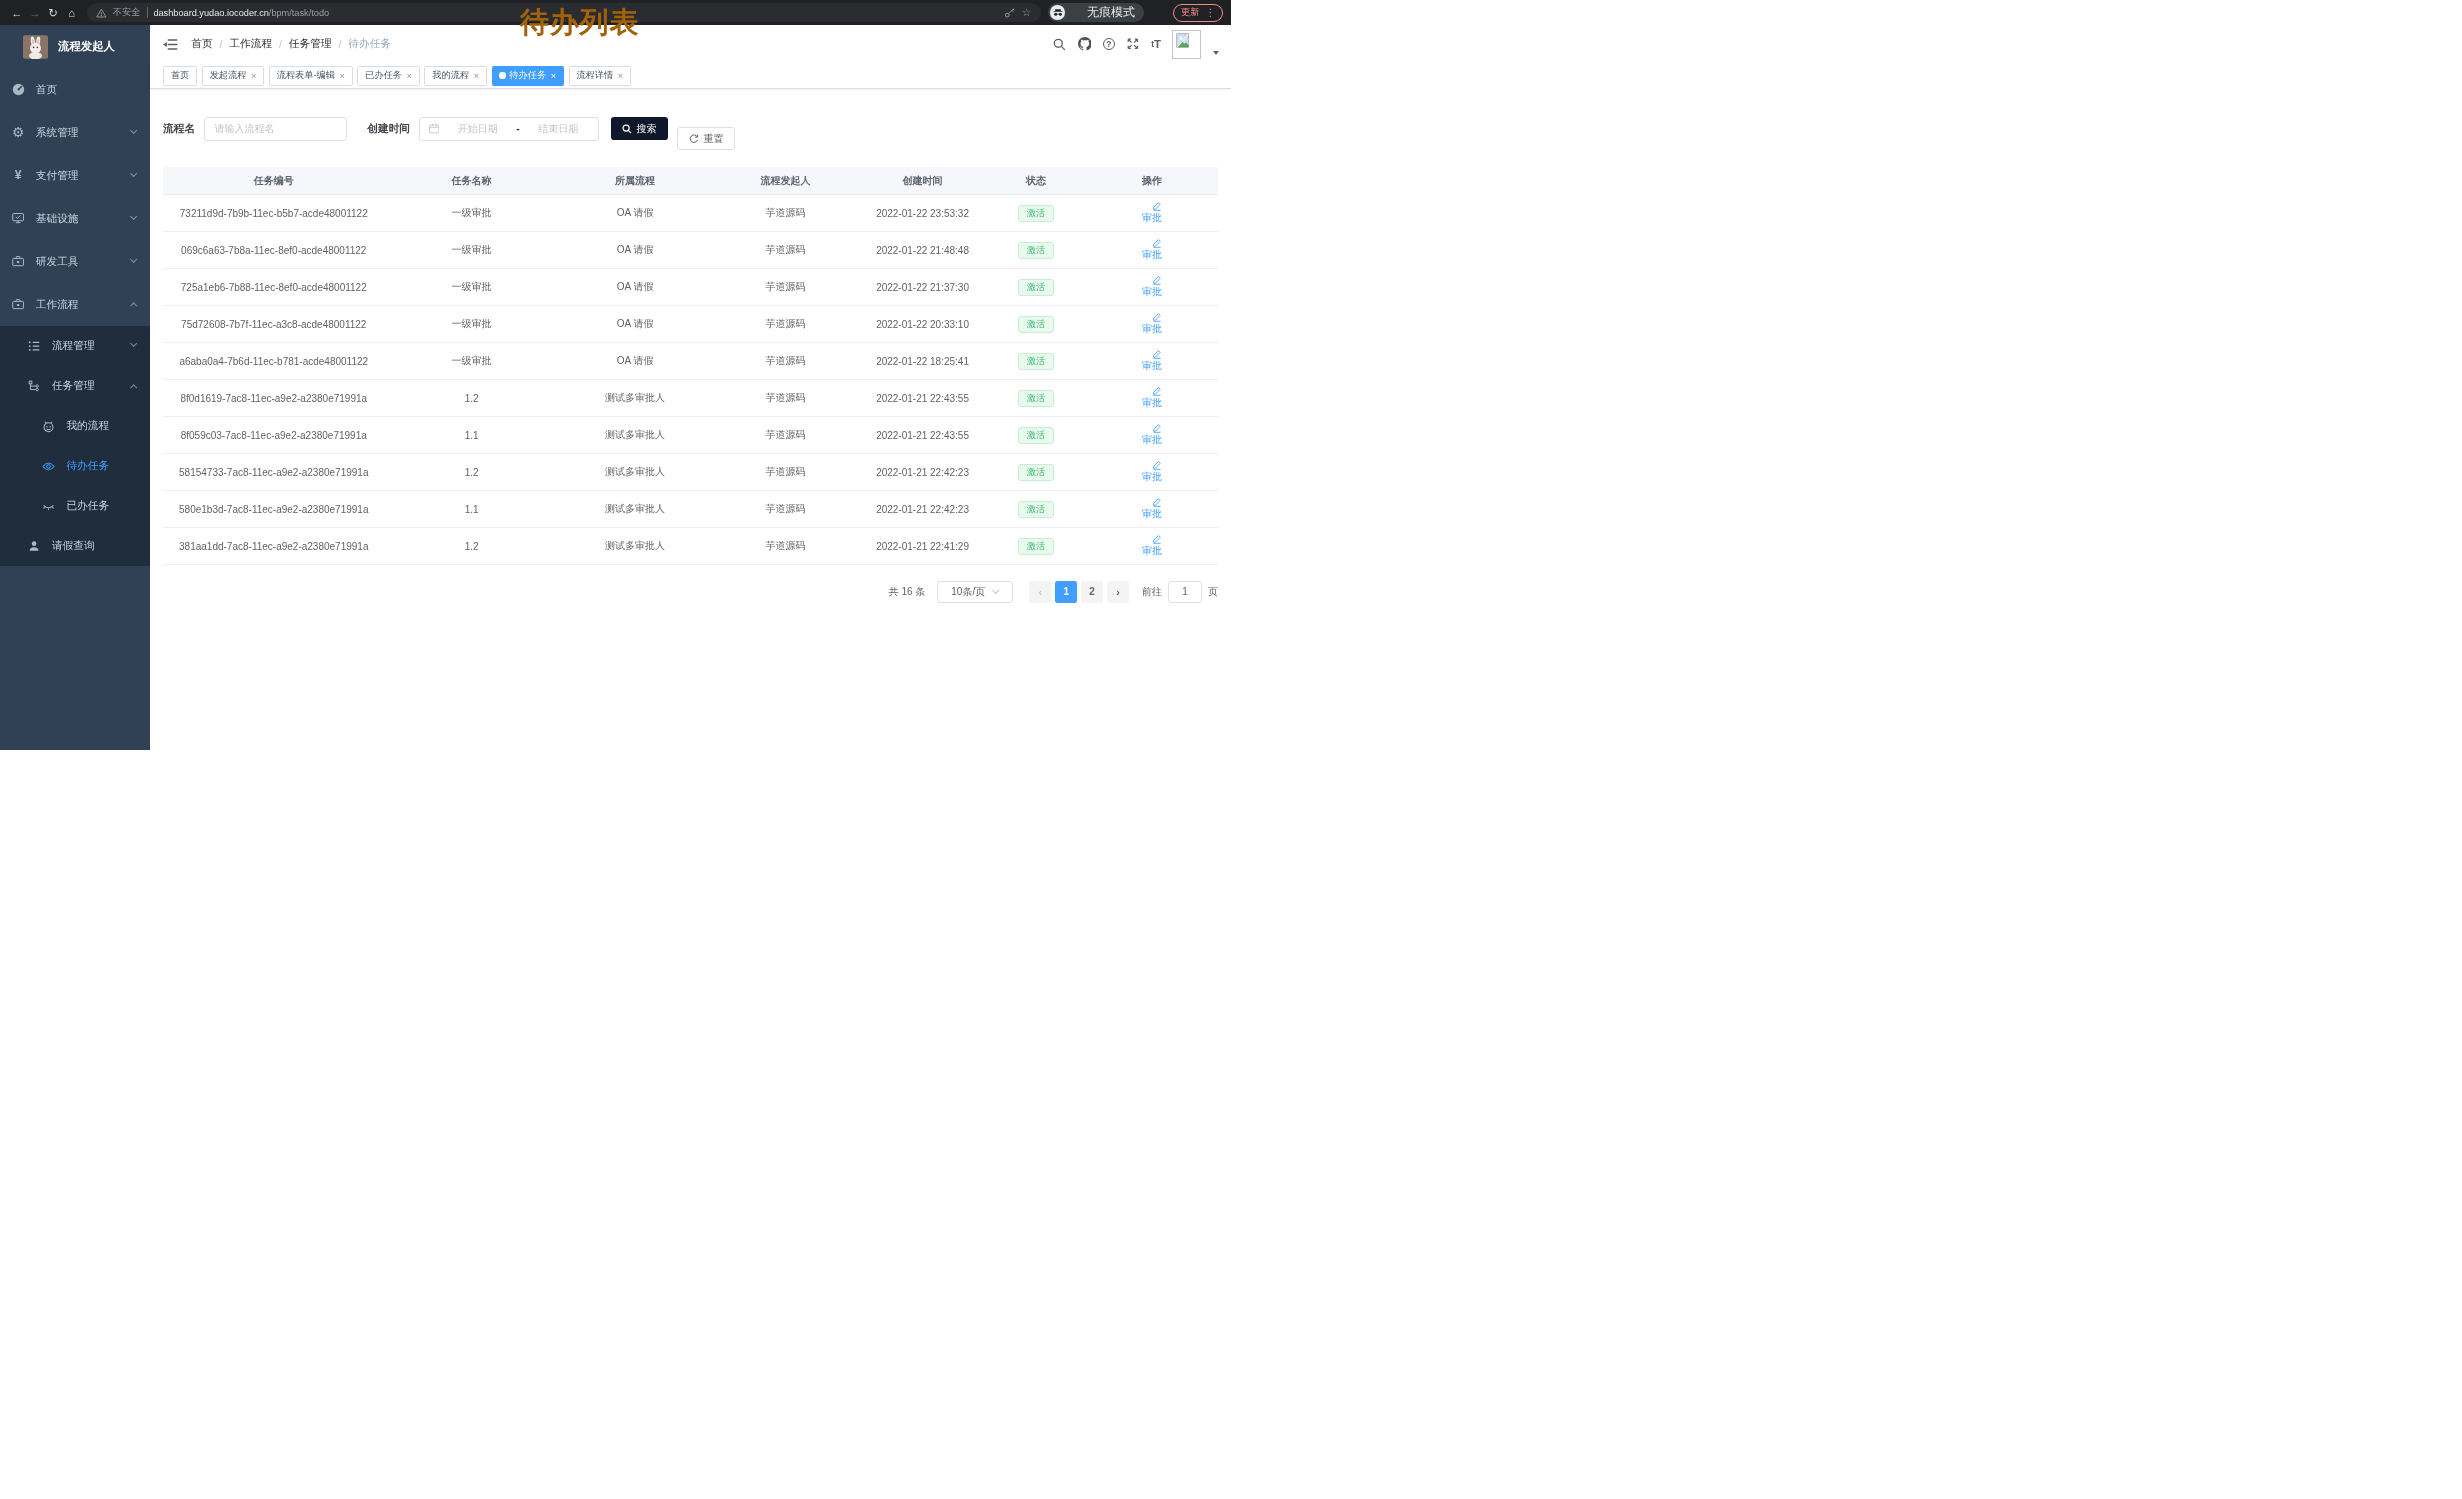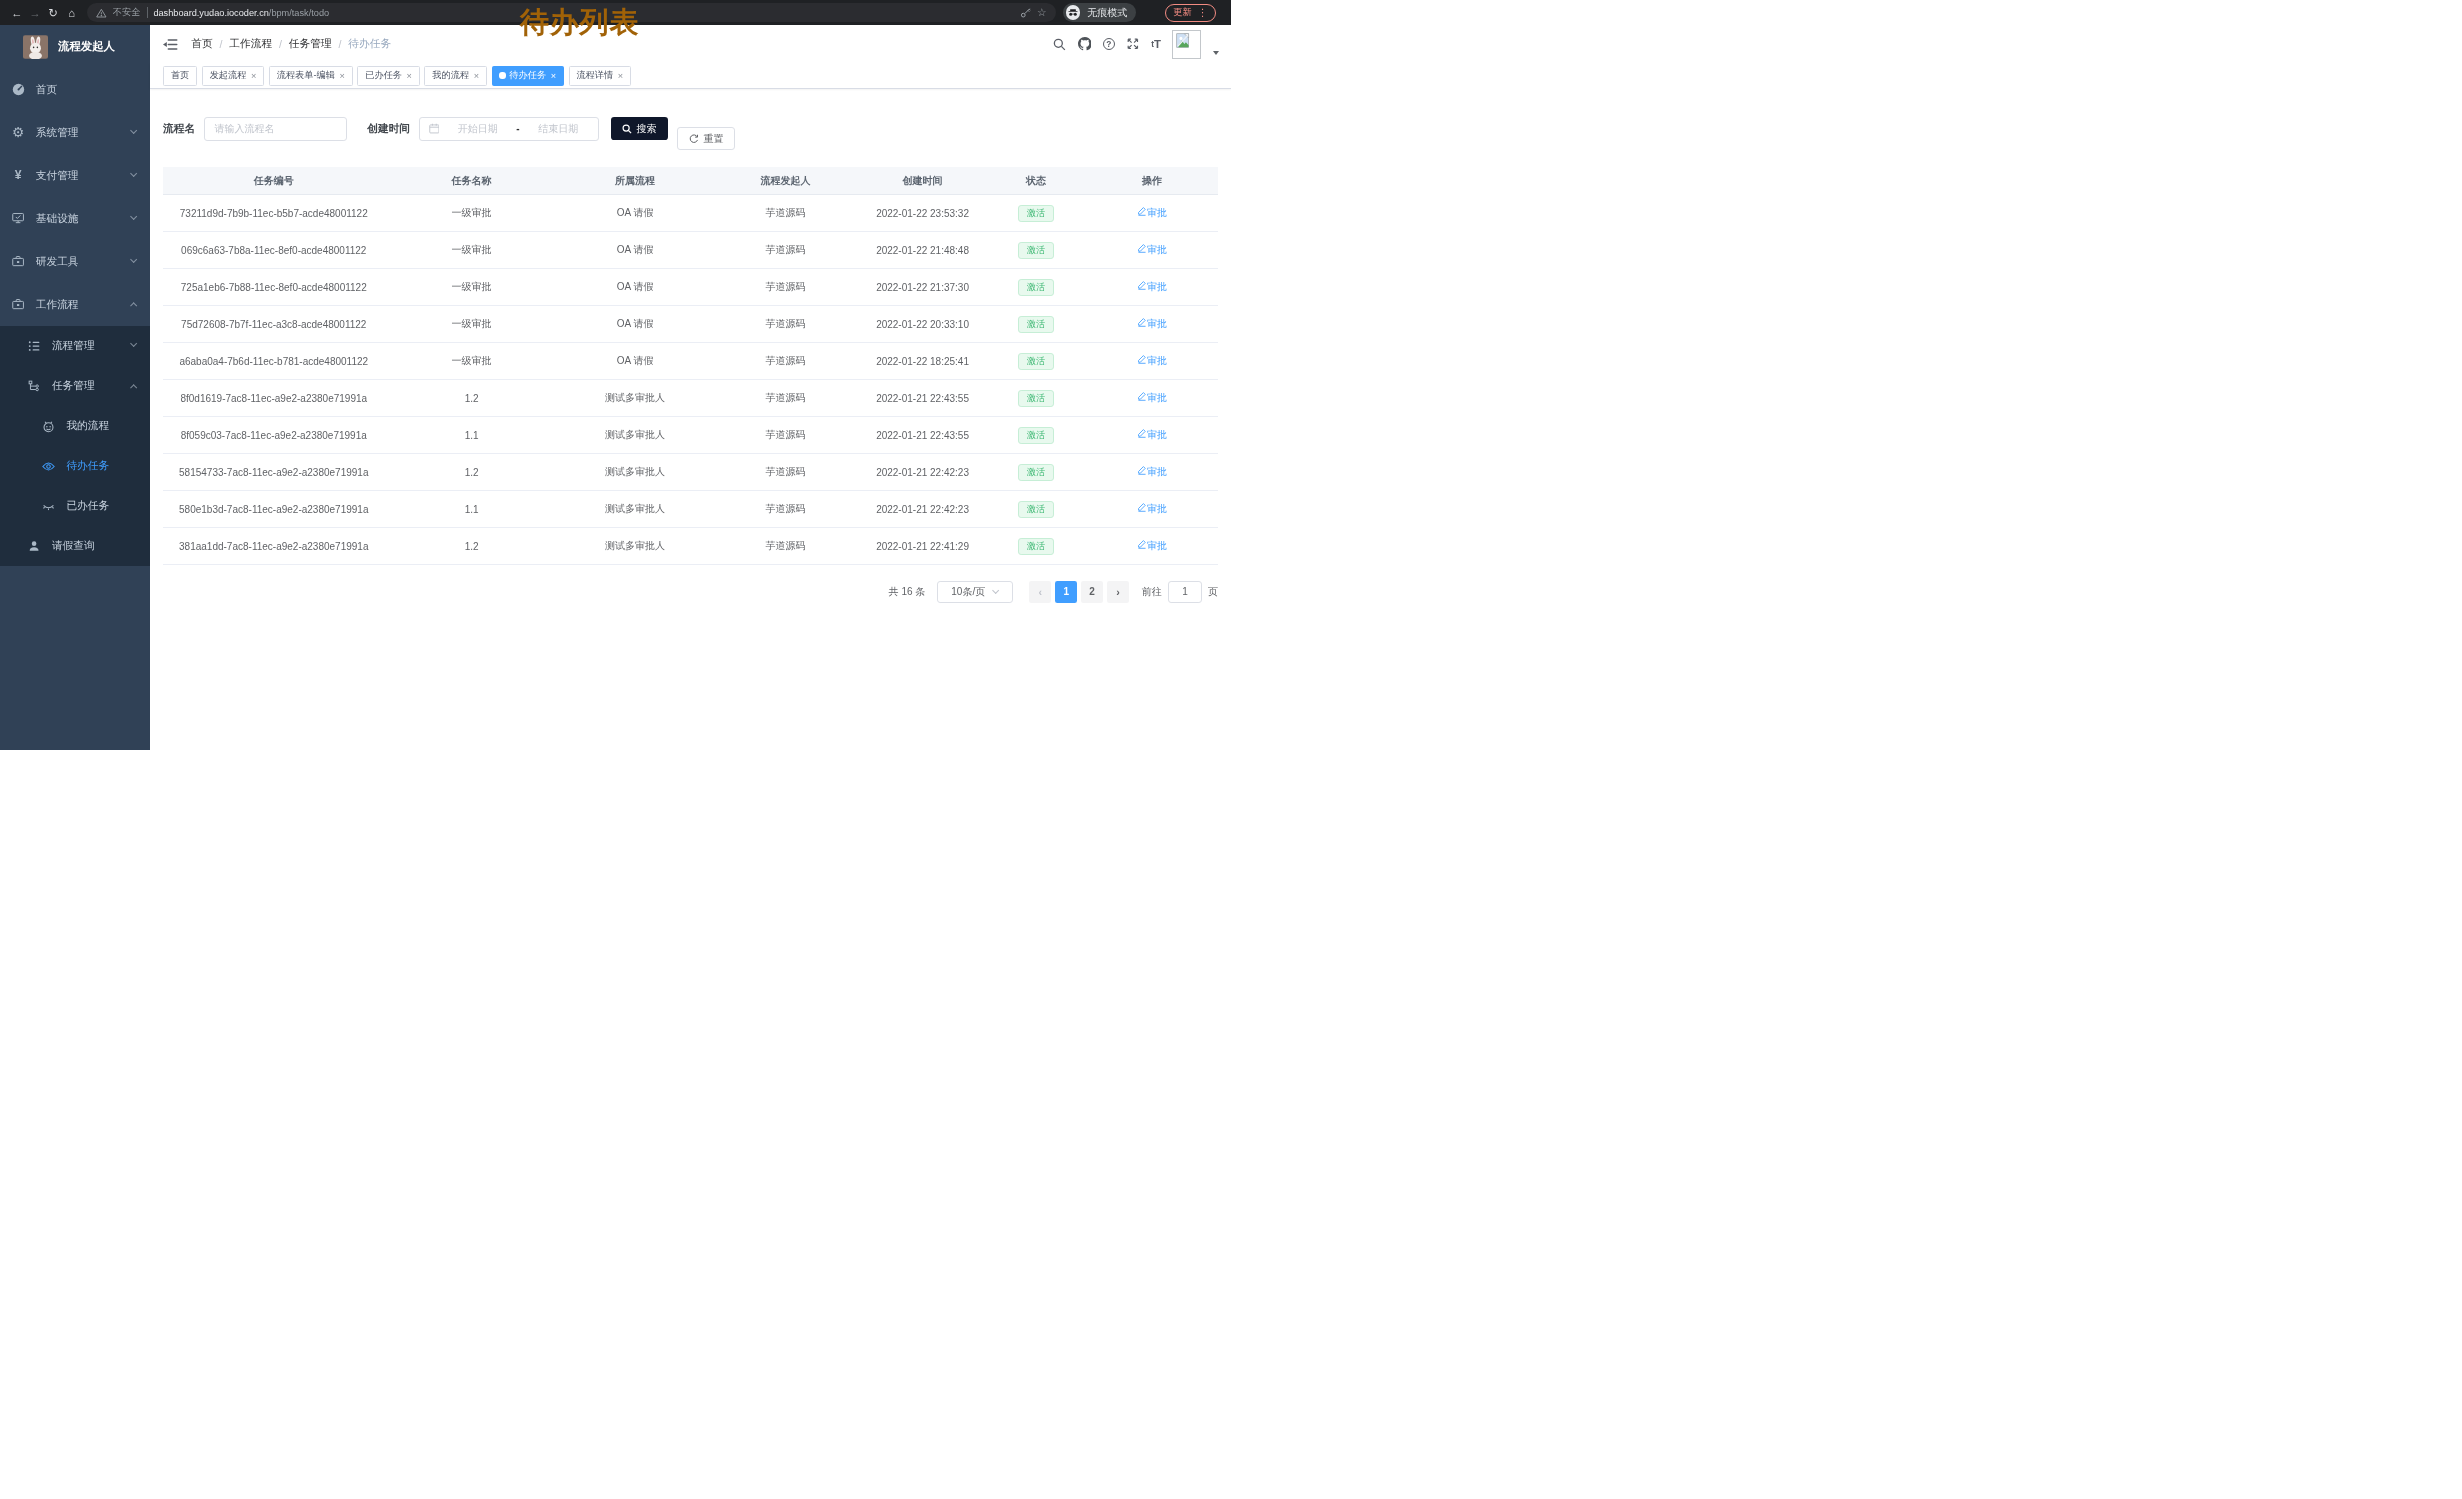--- a/index.html
+++ b/index.html
@@ -10,21 +10,21 @@
   
   .browser-bar{height:25px;background:#1f2124;display:flex;align-items:center;padding:0 7.6px;}
   .nav-ic{color:#dadce0;font-size:11.4px;width:18.3px;text-align:center;cursor:pointer;flex-shrink:0;}
   .nav-ic.disabled{color:#6b6f73;}
   .omnibox{width:969px;height:19px;background:#2b2c30;border-radius:10px;display:flex;align-items:center;padding:0 9.2px;margin-left:6.1px;color:#9aa0a6;font-size:9.2px;gap:6.1px;}
   .omnibox .host{color:#e8eaed;}
   .omnibox .path{color:#9aa0a6;}
   .divider{width:0.8px;height:10.7px;background:#5f6368;}
   .flex-sp{flex:1;}
   .star-ic{font-size:10.7px;color:#9aa0a6;}
-  .incog{height:19px;background:#3c4043;border-radius:10px;color:#e8eaed;display:flex;align-items:center;gap:7px;padding:0 9.2px 0 2.3px;font-size:10px;margin-left:7.6px;flex-shrink:0;}
+  .incog{height:19px;background:#3c4043;border-radius:10px;color:#e8eaed;display:flex;align-items:center;gap:22px;padding:0 9.2px 0 2.3px;font-size:12px;margin-left:7.6px;flex-shrink:0;}
   .incog-circle{width:14.5px;height:14.5px;border-radius:50%;background:#e8eaed;display:flex;align-items:center;justify-content:center;}
   .update{height:18px;border:0.8px solid #f28b82;border-radius:10px;color:#f28b82;display:flex;align-items:center;gap:6.1px;padding:0 6.9px;font-size:9.2px;margin-left:29px;cursor:pointer;flex-shrink:0;}
   .update .dots{font-size:10px;}
 
   
   .app{display:flex;height:725px;}
   .sidebar{width:150px;background:#304156;color:#c9d4e0;flex-shrink:0;overflow:hidden;}
   .side-head{height:43px;display:flex;align-items:center;padding-left:23px;gap:10px;}
   .logo{width:25px;height:24px;border-radius:2.3px;overflow:hidden;display:block;flex-shrink:0;}
   .side-title{color:#fff;font-size:11.4px;font-weight:700;white-space:nowrap;}
@@ -82,21 +82,21 @@
   .btn-search{background:#0f172a;color:#fff;padding:0 11.4px;margin-left:11.4px;}
   .btn-reset{background:#fff;color:#606266;border:0.8px solid #dcdfe6;padding:0 10.7px;margin-left:9.2px;margin-top:20px;}
 
   
   .table{width:100%;}
   .t-head{display:flex;align-items:center;height:28px;background:#f5f7fa;border-bottom:0.8px solid #e6eaf0;font-size:10px;font-weight:700;color:#5c6570;}
   .t-row{display:flex;align-items:center;height:37px;border-bottom:0.8px solid #ebeef5;font-size:10px;color:#606266;}
   .cell{text-align:center;white-space:nowrap;overflow:hidden;}
   .c1{width:21%;}.c2{width:16.5%;}.c3{width:14.5%;}.c4{width:14%;}.c5{width:12%;}.c6{width:9.5%;}.c7{width:12.5%;}
   .tag-success{display:inline-block;padding:3.1px 7.6px;font-size:9.2px;line-height:1;border-radius:3.1px;background:#e8f9ee;border:0.8px solid #c6eed6;color:#3db873;}
-  .link-approve{color:#409eff;display:inline-flex;align-items:flex-start;gap:0;cursor:pointer;}
+  .link-approve{color:#409eff;display:inline-flex;align-items:flex-end;gap:0;cursor:pointer;flex-direction:column;}
 
   
   .pagination{display:flex;align-items:center;justify-content:flex-end;margin-top:16px;font-size:10px;color:#606266;}
   .total{margin-right:11.4px;}
   .size-select{position:relative;width:76px;height:21.4px;border:0.8px solid #dcdfe6;border-radius:3.1px;display:flex;align-items:center;justify-content:center;margin-right:14.5px;cursor:pointer;color:#606266;}
   .sel-chev{position:static;margin-left:7.6px;border-color:#c0c4cc;opacity:1;transform:rotate(45deg);margin-top:-2.3px;}
   .pg-btn{min-width:21.4px;height:21.4px;padding:0 3.1px;background:#f4f4f5;border-radius:2.3px;display:inline-flex;align-items:center;justify-content:center;margin:0 2.3px;font-weight:600;cursor:pointer;color:#606266;}
   .pg-btn.prev{color:#c0c4cc;font-size:10.7px;}
   .pg-btn.next{font-size:10.7px;}
   .pg-btn.active{background:#409eff;color:#fff;}

